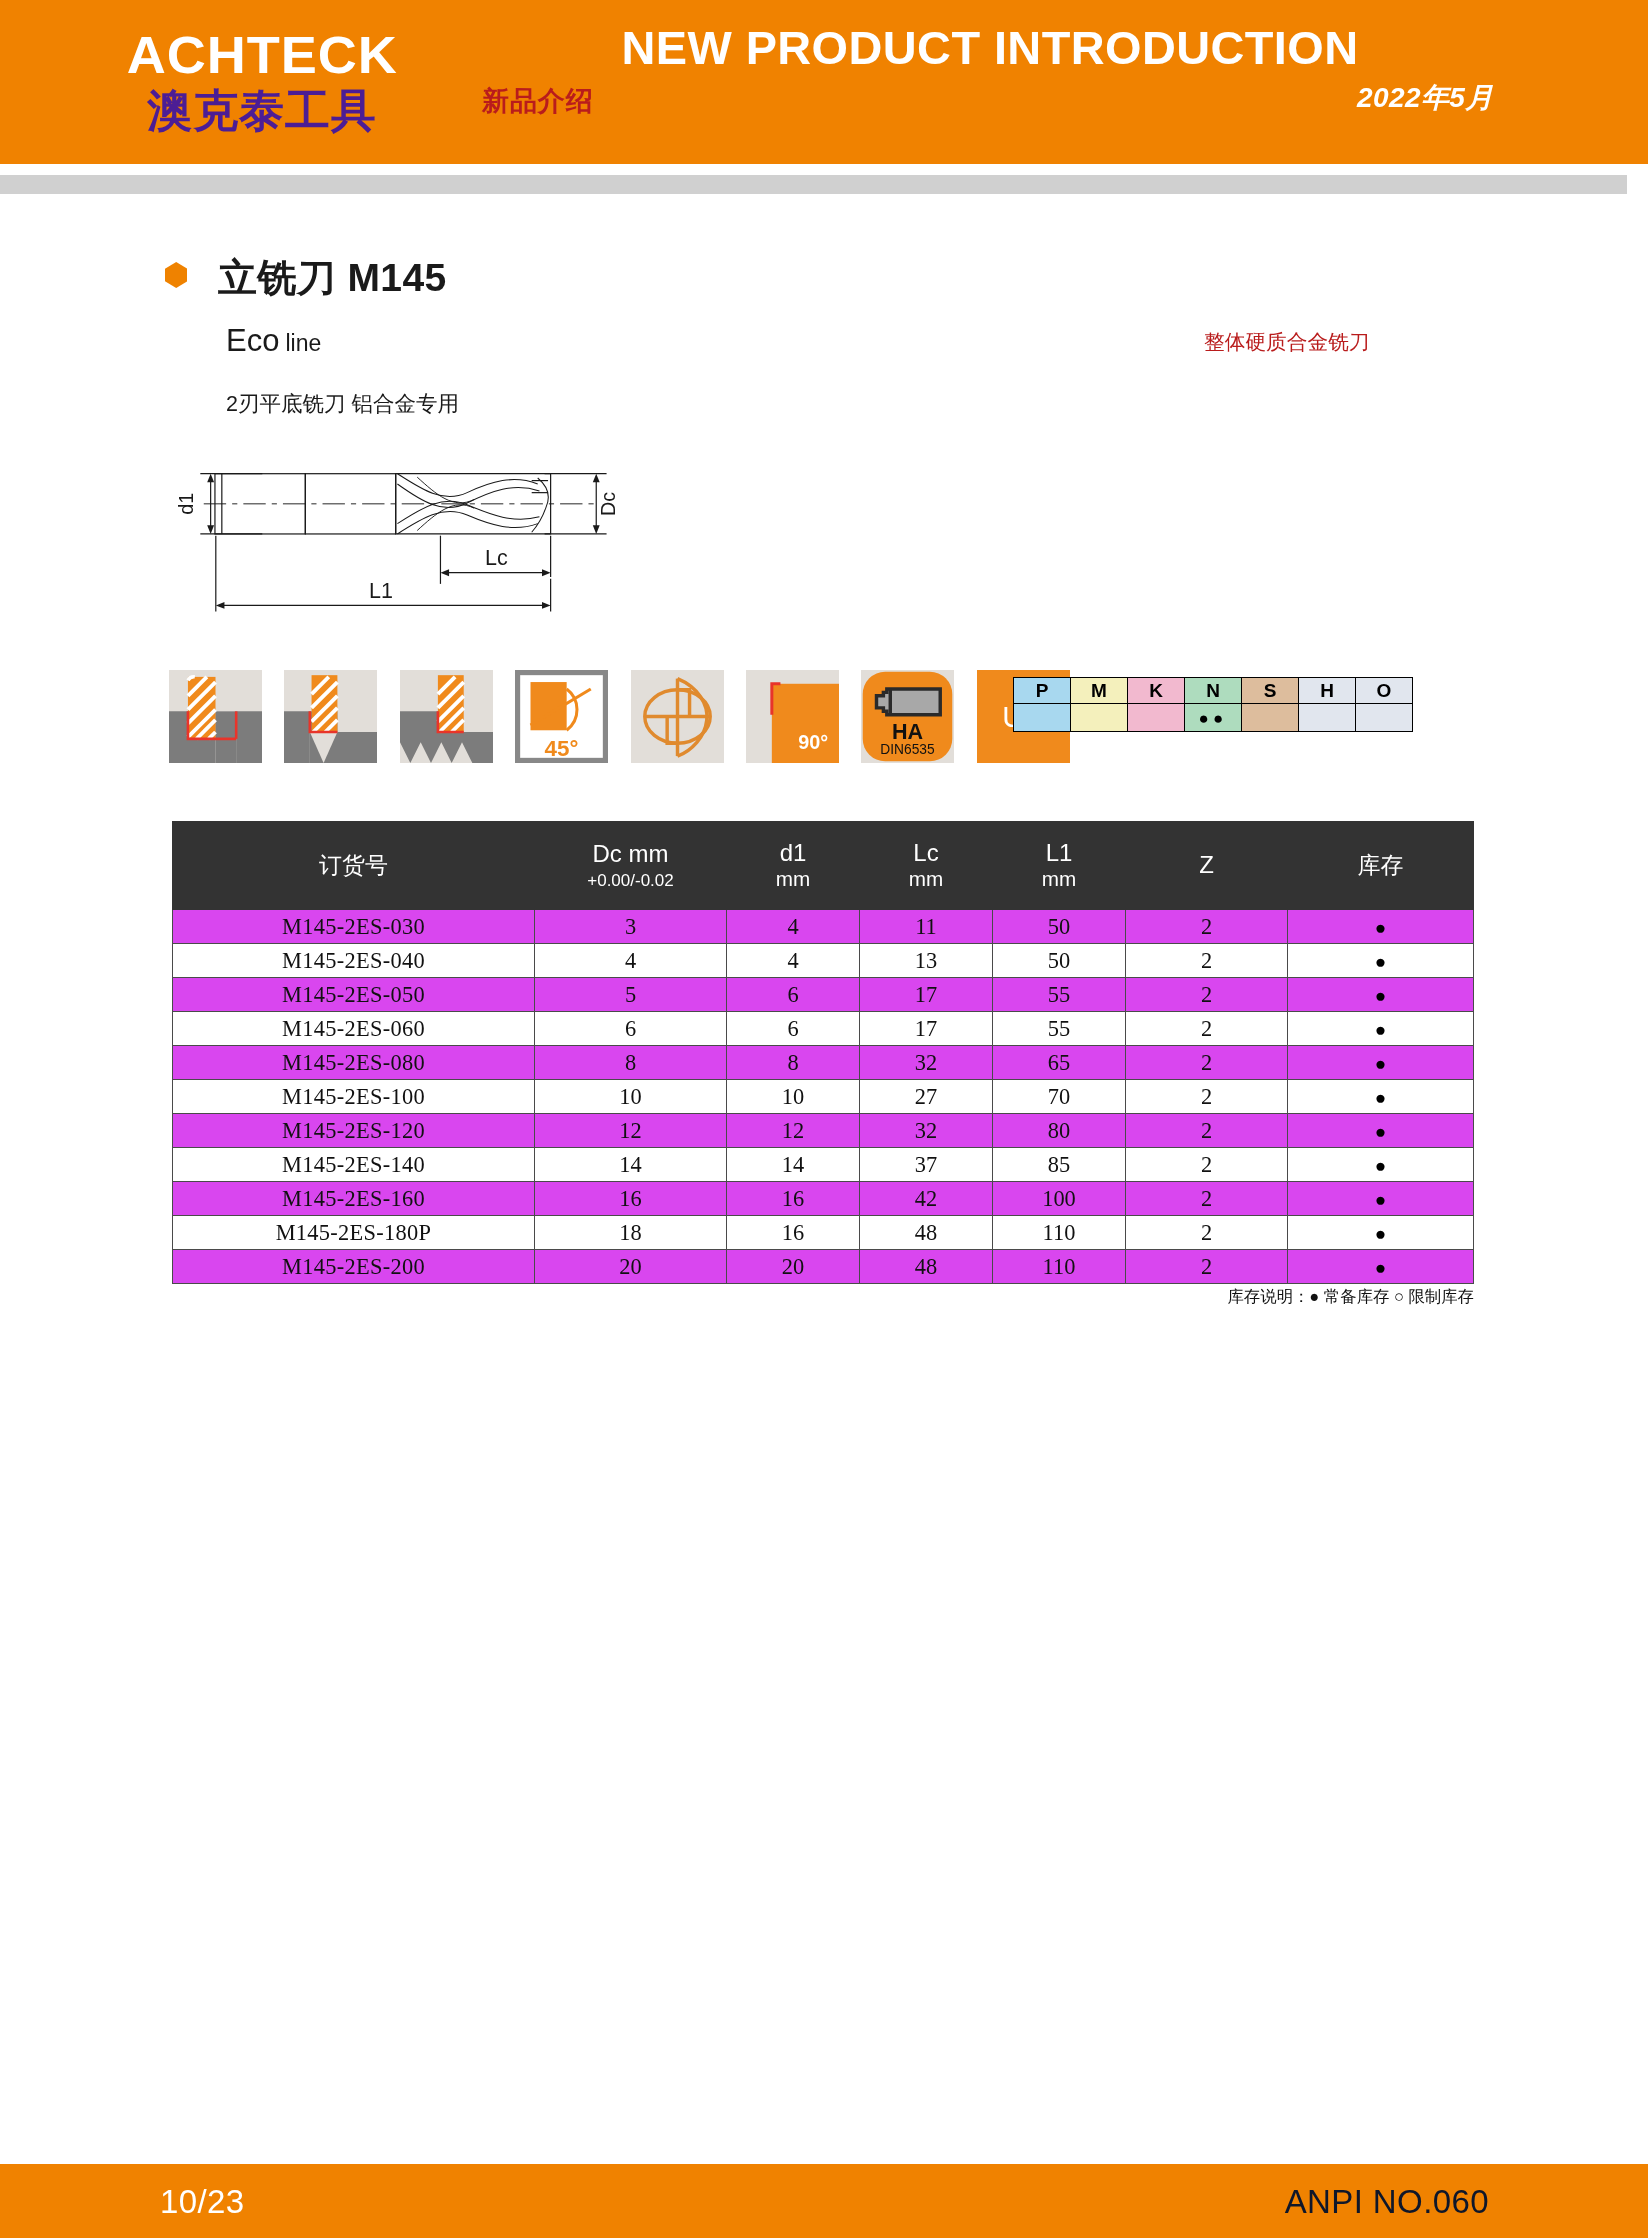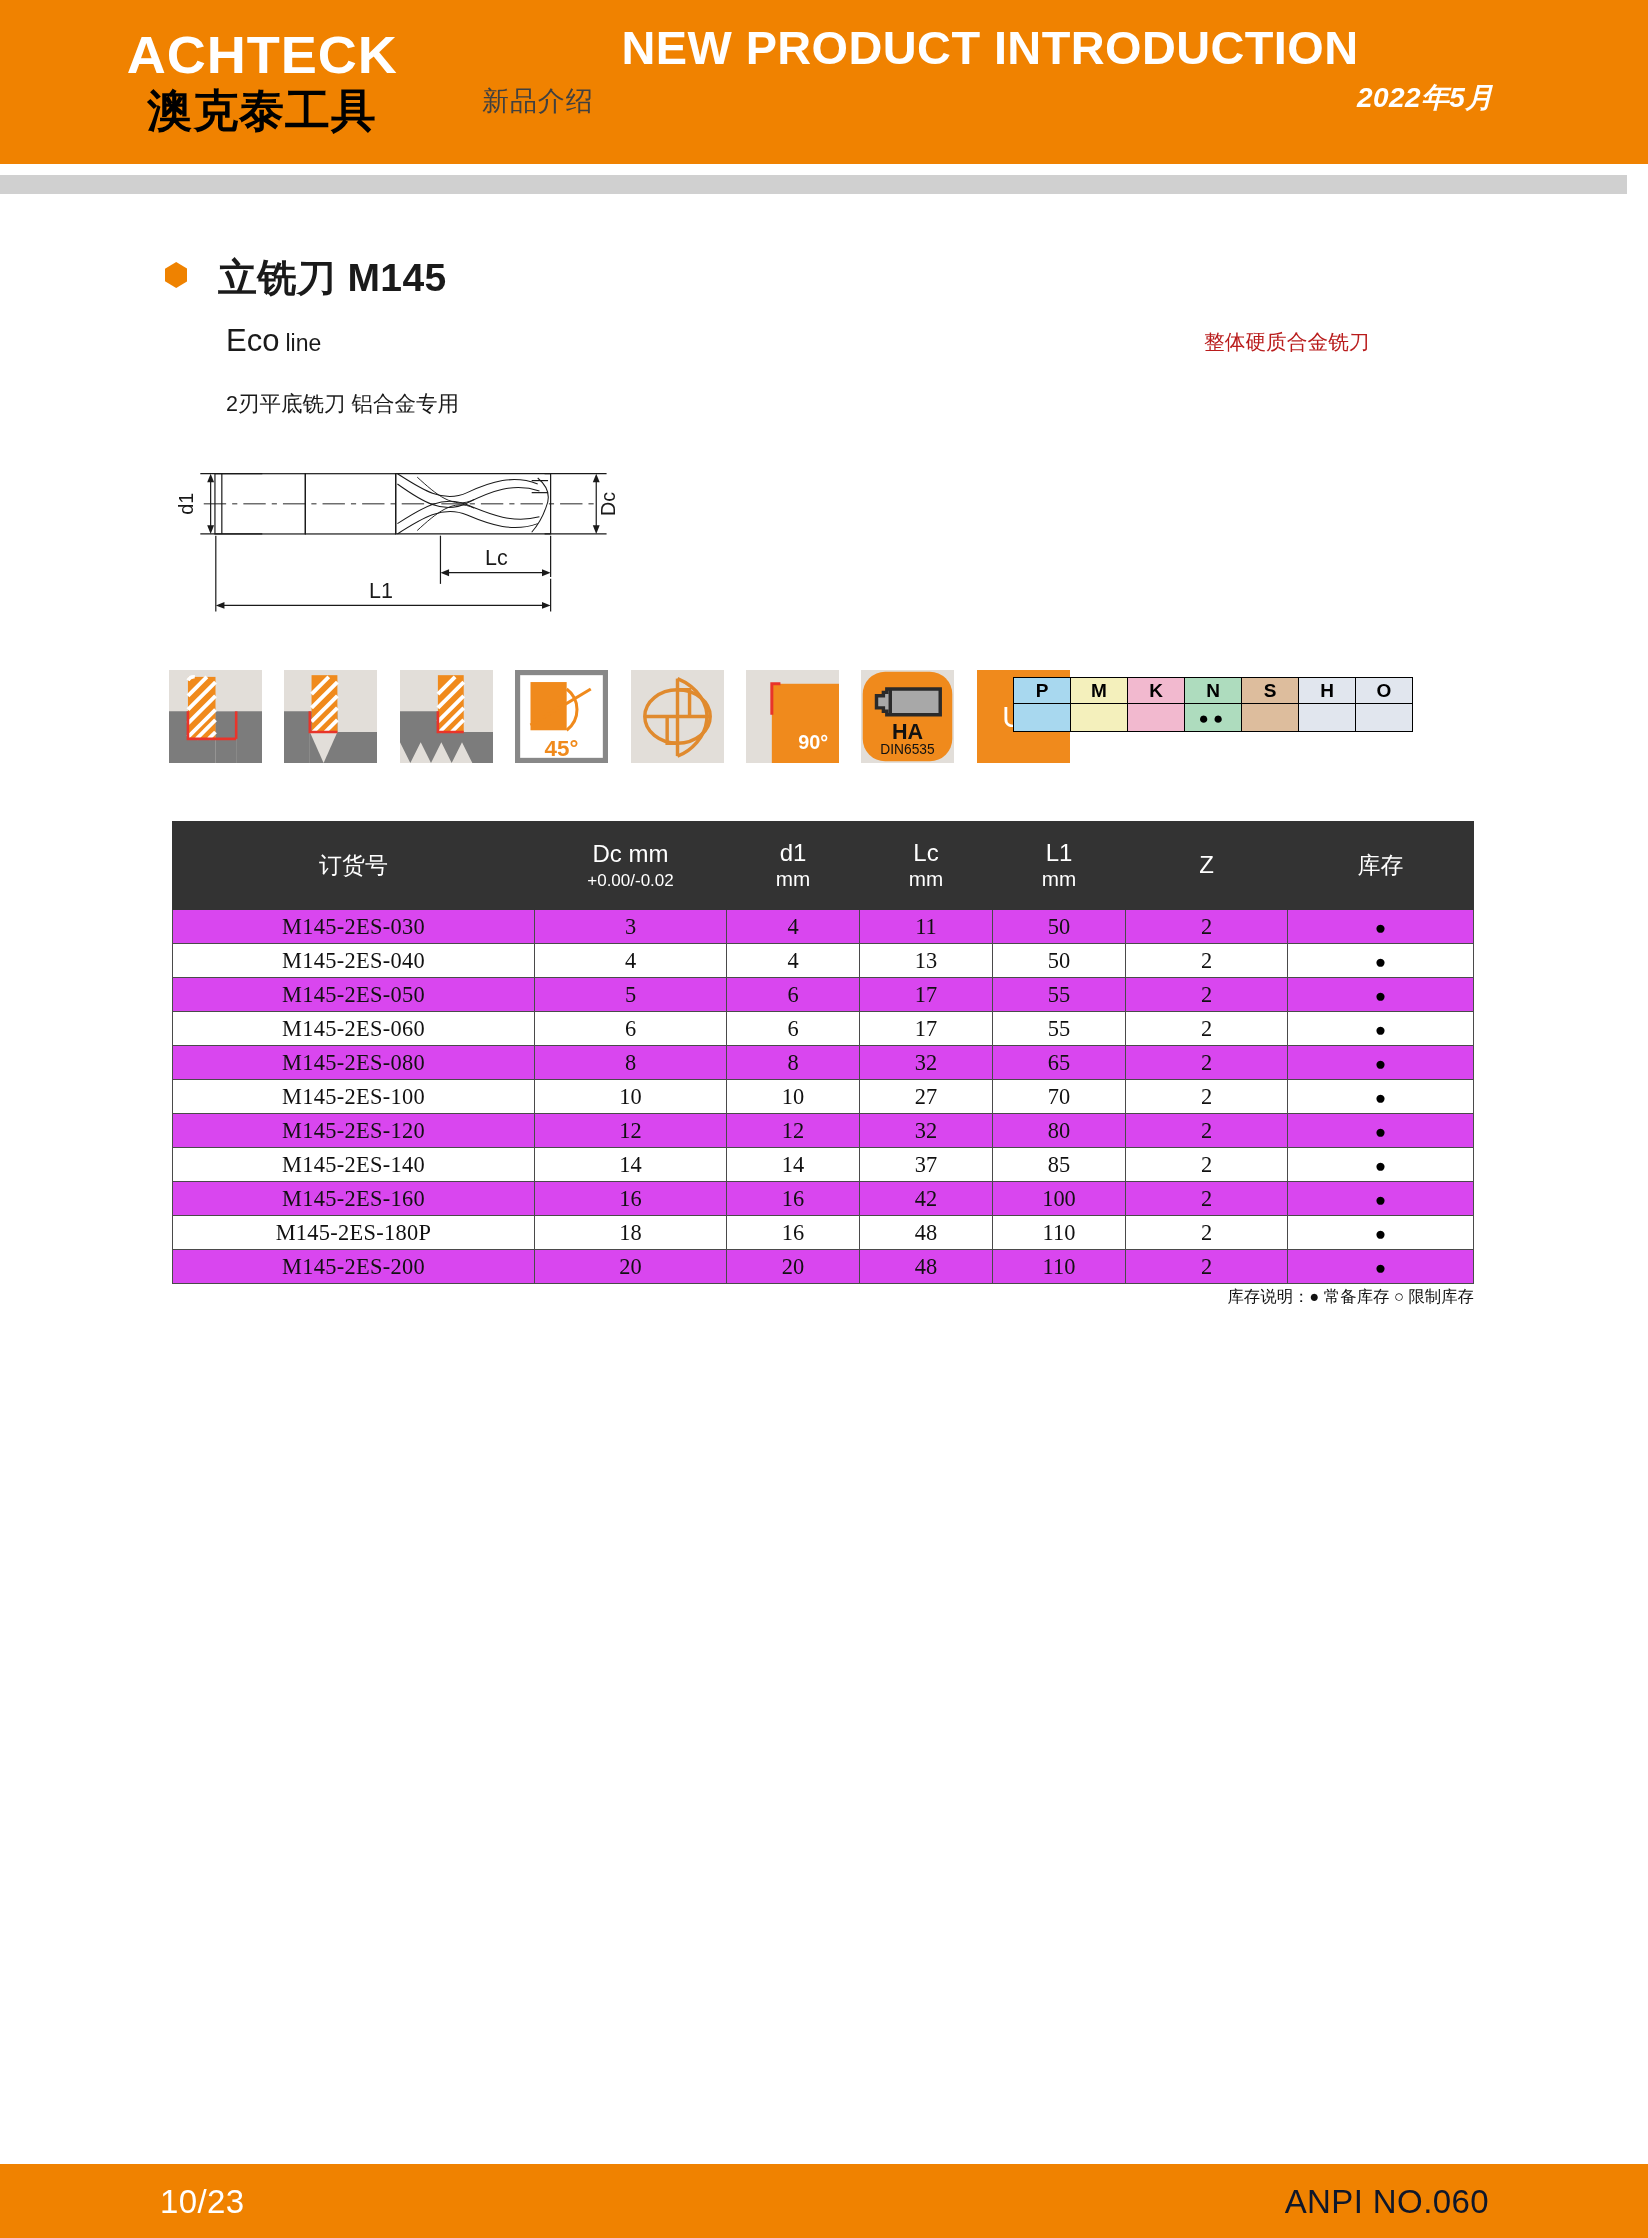--- a/index.html
+++ b/index.html
@@ -24,38 +24,38 @@
     align-items: center; justify-content: center;
   }
   .logo-latin {
     font-family: "Liberation Sans Narrow", "Liberation Sans", sans-serif;
     font-weight: 700; font-size: 52px; color: #ffffff;
     letter-spacing: 0.9px; line-height: 1; transform: scaleX(1.04);
     white-space: nowrap;
   }
   .logo-cn {
     font-family: "Liberation Sans", "DejaVu Sans", sans-serif;
-    font-weight: 700; font-size: 45px; color: #000000;
+    font-weight: 700; font-size: 45px; color: #4c1d95;
     line-height: 1.05; margin-top: 6px; letter-spacing: 0.9px;
     white-space: nowrap;
   }
   .header-center {
     position: absolute; left: 482px; top: 13.8px;
     width: 1016px; height: 138px;
   }
   .header-main-title {
     position: absolute; left: 0; top: 6.9px; width: 1016px;
     text-align: center;
     font-family: "Liberation Sans Narrow", "Liberation Sans", sans-serif;
     font-weight: 700; font-size: 46px; color: #ffffff;
     letter-spacing: 0.4px; white-space: nowrap; transform: scaleX(1.02);
   }
   .header-sub-title {
     position: absolute; left: 0; top: 69px;
-    font-size: 27px; font-weight: 400; color: #404040;
+    font-size: 27px; font-weight: 700; color: #b91c1c;
     letter-spacing: 0.9px;
   }
   .header-date {
     position: absolute; right: 4.3px; top: 65px;
     font-size: 28px; font-weight: 700; color: #ffffff;
     font-style: italic; letter-spacing: 0.4px;
   }
   .divider-gray {
     position: absolute; left: 0; top: 175px;
     width: 1627px; height: 19px;

